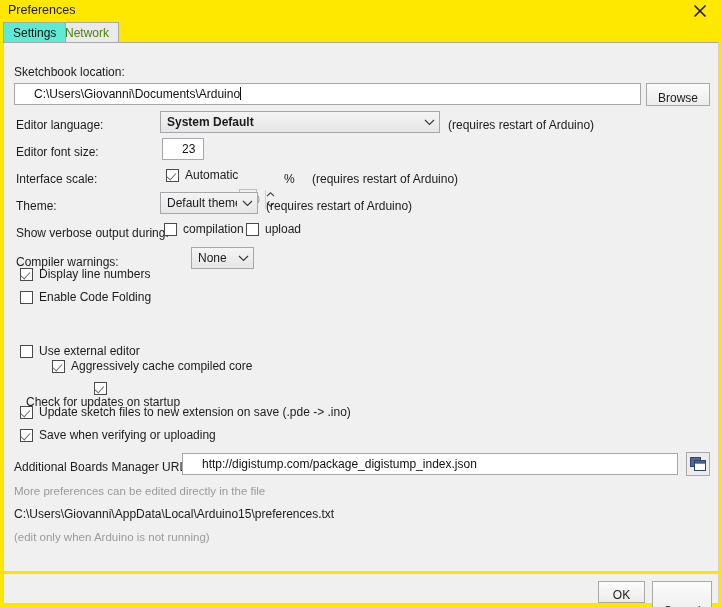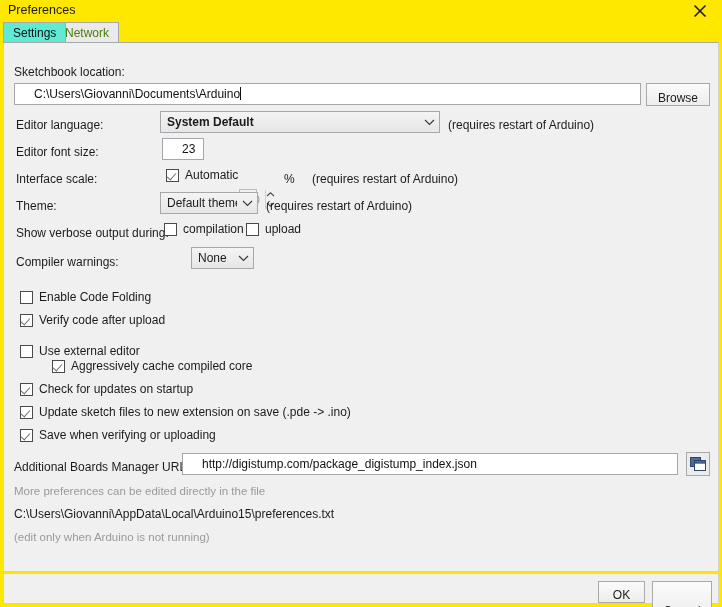--- a/index.html
+++ b/index.html
@@ -364,37 +364,37 @@
     <div class="lbl" style="left:12px; top:212px;">Compiler warnings:</div>
     <div class="combo" style="left:158px; top:204px; width:63px;margin-left:29px;">
       <span class="combo-text">None</span>
       <span class="chev">
         <svg width="11" height="7" viewBox="0 0 11 7">
             <polyline points="1,1 5.5,5.5 10,1" fill="none" stroke="#3a3a3a" stroke-width="1.2"></polyline>
           </svg>
       </span>
     </div>
 
+    <div class="cb-row" style="left:16px; top:224px;">
+      <span class="cbox checked"></span>
+      <span class="cb-label">Display line numbers</span>
+    </div>
     <div class="cb-row" style="left:16px; top:247px;">
       <span class="cbox"></span>
       <span class="cb-label">Enable Code Folding</span>
     </div>
-    <div class="cb-row" style="left:16px; top:270px;">
-      <span class="cbox checked"></span>
-      <span class="cb-label">Verify code after upload</span>
-    </div>
     <div class="cb-row" style="left:16px; top:293px;margin-top:8px;">
       <span class="cbox"></span>
       <span class="cb-label">Use external editor</span>
     </div>
     <div class="cb-row" style="left:16px; top:316px;padding-left:32px;">
       <span class="cbox checked"></span>
       <span class="cb-label">Aggressively cache compiled core</span>
     </div>
-    <div class="cb-row" style="left:16px; top:339px;">
+    <div class="cb-row" style="left:16px; top:339px;flex-direction:column;">
       <span class="cbox checked"></span>
       <span class="cb-label">Check for updates on startup</span>
     </div>
     <div class="cb-row" style="left:16px; top:362px;">
       <span class="cbox checked"></span>
       <span class="cb-label">Update sketch files to new extension on save (.pde -&gt; .ino)</span>
     </div>
     <div class="cb-row" style="left:16px; top:385px;">
       <span class="cbox checked"></span>
       <span class="cb-label">Save when verifying or uploading</span>

